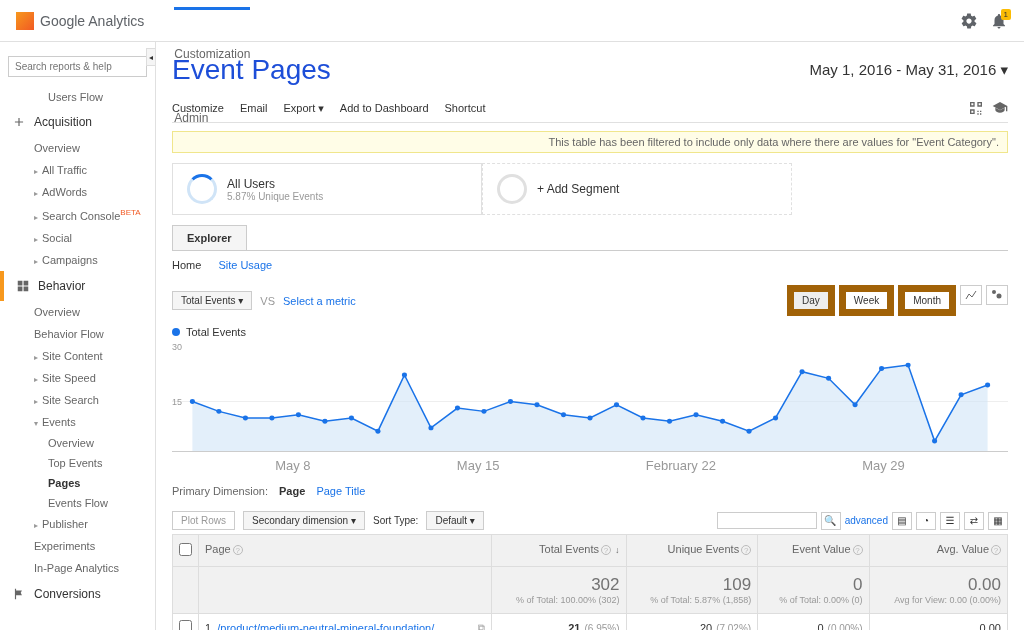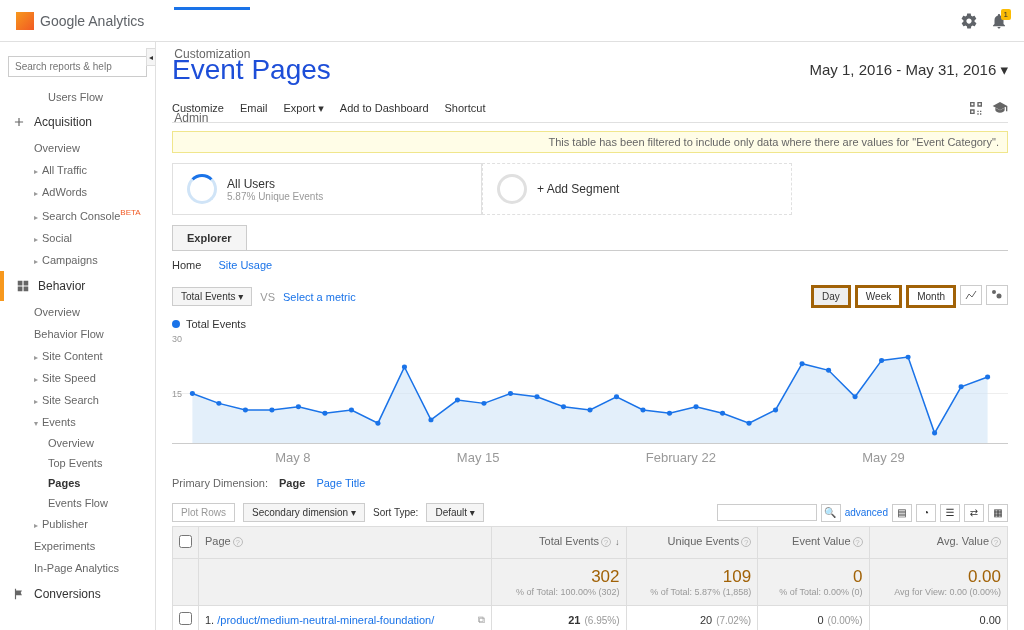--- a/index.html
+++ b/index.html
@@ -49,21 +49,21 @@
 .tabs { border-bottom: 1px solid #ccc; margin-top: 8px; }
 .tab { display: inline-block; padding: 6px 14px; border: 1px solid #ccc; border-bottom: none; background: #f5f5f5; font-size: 11px; font-weight: bold; cursor: pointer; }
 .sub-tabs { padding: 8px 0; font-size: 11px; }
 .sub-tab { margin-right: 14px; cursor: pointer; color: #333; }
 .sub-tab.link { color: #1a73e8; }
 .chart-controls { display: flex; align-items: center; gap: 8px; padding: 6px 0; font-size: 11px; }
 .select-box { border: 1px solid #ccc; padding: 3px 8px; background: #f5f5f5; cursor: pointer; font-size: 10px; }
 .vs-label { color: #999; }
 .metric-link { color: #1a73e8; cursor: pointer; }
 .chart-right { margin-left: auto; display: flex; gap: 4px; }
-.chart-btn { border: 3px solid #a16207; padding: 3px 8px; font-size: 10px; cursor: pointer; background: #fff; text-align: right; }
+.chart-btn { border: 7px solid #a16207; padding: 3px 8px; font-size: 10px; cursor: pointer; background: #fff; text-align: right; }
 .chart-btn.active { background: #eee; }
 .chart-icon-btn { border: 1px solid #ccc; width: 22px; height: 20px; display: flex; align-items: center; justify-content: center; cursor: pointer; }
 .legend { padding: 4px 0; font-size: 11px; display: flex; align-items: center; gap: 6px; }
 .legend-dot { width: 8px; height: 8px; background: #1a73e8; border-radius: 50%; }
 .chart { height: 110px; position: relative; border-bottom: 1px solid #ccc; margin-bottom: 4px; }
 .y-label { position: absolute; left: 0; font-size: 9px; color: #999; }
 .chart svg { width: 100%; height: 100%; }
 .x-labels { display: flex; justify-content: space-around; font-size: 13px; color: #999; padding: 2px 30px; }
 .dim-row { padding: 10px 0; font-size: 11px; }
 .dim-label { color: #666; }
@@ -75,21 +75,21 @@
 .search-input { border: 1px solid #ccc; padding: 2px 4px; width: 100px; font-size: 10px; }
 .search-btn { border: 1px solid #ccc; width: 20px; height: 18px; display: flex; align-items: center; justify-content: center; cursor: pointer; }
 .adv-link { color: #1a73e8; cursor: pointer; }
 .view-btn { border: 1px solid #ccc; width: 20px; height: 18px; display: flex; align-items: center; justify-content: center; cursor: pointer; }
 table { width: 100%; border-collapse: collapse; font-size: 11px; }
 th { background: #f1f1f1; border: 1px solid #ddd; padding: 8px 6px; text-align: left; vertical-align: top; color: #666; font-weight: normal; }
 th.right { text-align: right; }
 td { border: 1px solid #ddd; padding: 6px; }
 td.right { text-align: right; }
 .summary-cell { text-align: right; padding: 8px 6px; }
-.summary-big { font-size: 17px; color: #a16207; }
+.summary-big { font-size: 17px; color: #737373; }
 .summary-small { font-size: 9px; color: #999; }
 .page-link { color: #1a73e8; cursor: pointer; }
 .ext-icon { color: #999; font-size: 10px; margin-left: 4px; float: right; }
 .pct { color: #999; font-size: 10px; margin-left: 4px; }
 input[type=checkbox] { cursor: pointer; }
 .help-icon { display: inline-block; width: 10px; height: 10px; border: 1px solid #bbb; border-radius: 50%; font-size: 8px; line-height: 10px; text-align: center; color: #bbb; margin-left: 2px; }
 .sort-arrow { font-size: 9px; margin-left: 4px; }
 </style>
 </head>
 <body>

